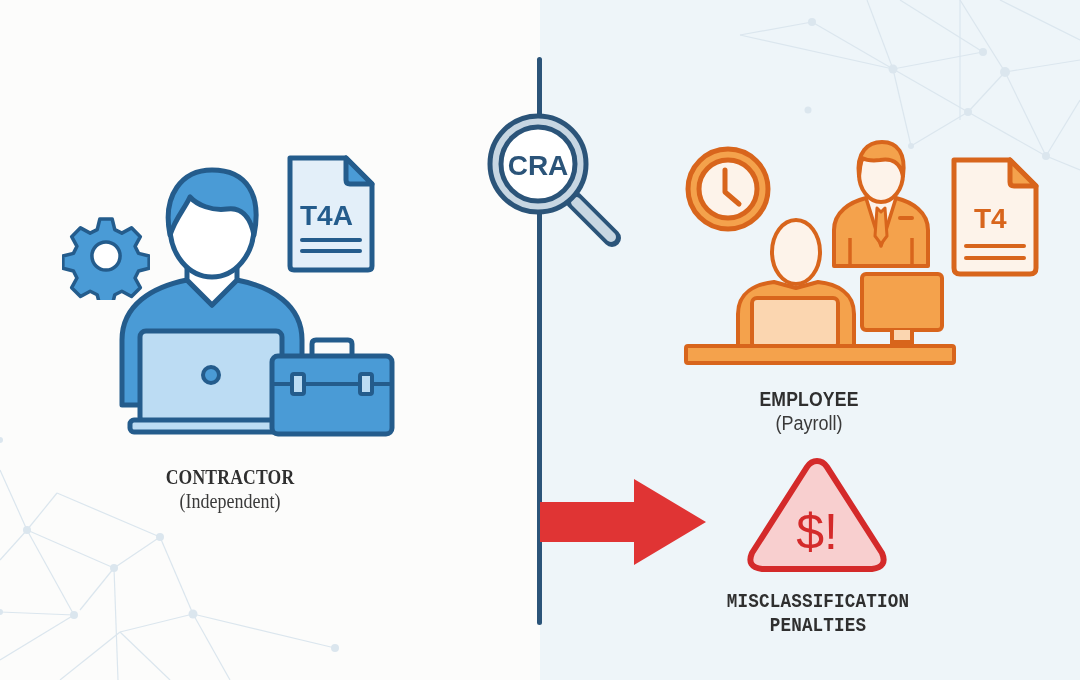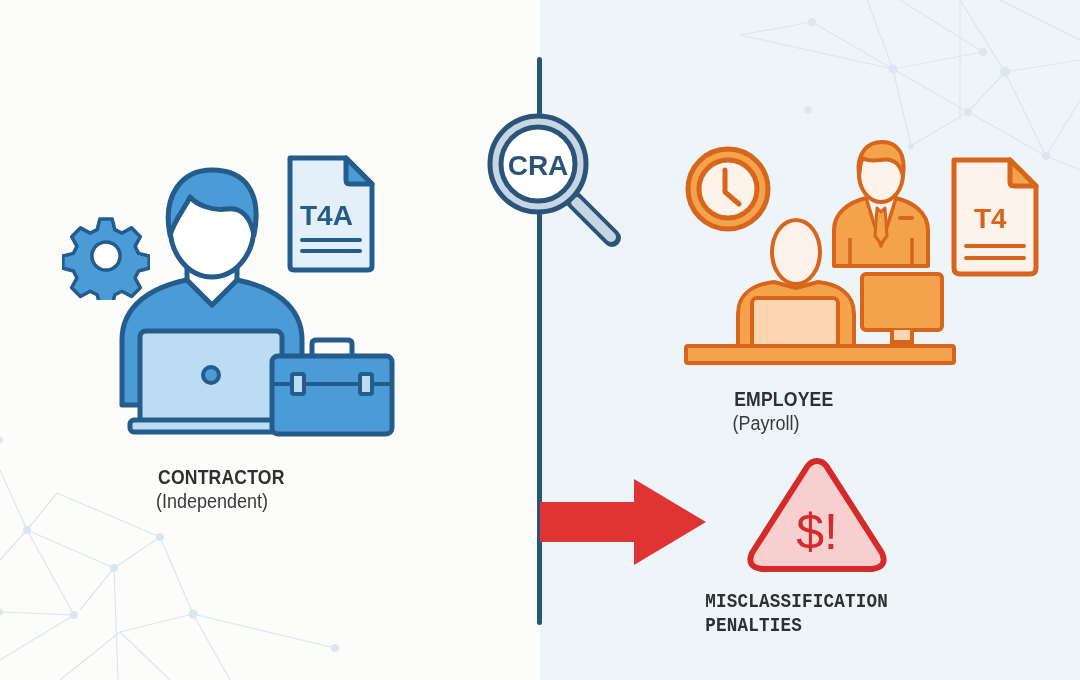--- a/index.html
+++ b/index.html
@@ -6,21 +6,21 @@
   body {
     width: 1080px; height: 680px; overflow: hidden; position: relative;
     background: #fcfcfc;
     font-family: "Liberation Sans", "DejaVu Sans", sans-serif;
   }
   .left-panel { position: absolute; left: 0; top: 0; width: 540px; height: 680px; background: #fcfcfb; }
   .right-panel { position: absolute; left: 540px; top: 0; width: 540px; height: 680px; background: #eef5f9; }
   .bg-net { position: absolute; left: 0; top: 0; width: 1080px; height: 680px; pointer-events: none; }
   .divider { position: absolute; left: 537px; top: 57px; width: 5px; height: 568px; background: #2b5479; border-radius: 3px; }
   .icon { position: absolute; }
-  .label { position: absolute; color: #2f2f2f; }
+  .label { position: absolute; text-align: center; color: #2f2f2f; }
   .label .title { font-weight: bold; font-size: 20px; letter-spacing: 0.2px; line-height: 24px; transform: scaleX(0.88); }
   .label .sub { font-size: 20px; line-height: 24px; color: #3a3a3a; transform: scaleX(0.9); }
   .doc-text { font-family: "Liberation Sans", sans-serif; font-weight: bold; }
 </style>
 </head>
 <body>
 
 <div class="left-panel"></div>
 <div class="right-panel"></div>
 
@@ -117,21 +117,21 @@
 </svg>
 
 <svg class="icon" style="left:268px;top:336px;" width="128" height="102" viewBox="0 0 128 102">
   <path d="M44 20 V8 Q44 4 48 4 H80 Q84 4 84 8 V20" fill="none" stroke="#245c8c" stroke-width="5"></path>
   <rect x="4" y="20" width="120" height="78" rx="6" fill="#4a9bd6" stroke="#245c8c" stroke-width="5"></rect>
   <line x1="4" y1="48" x2="124" y2="48" stroke="#245c8c" stroke-width="4"></line>
   <rect x="24" y="38" width="12" height="20" rx="2" fill="#bcdcf3" stroke="#245c8c" stroke-width="4"></rect>
   <rect x="92" y="38" width="12" height="20" rx="2" fill="#bcdcf3" stroke="#245c8c" stroke-width="4"></rect>
 </svg>
 
-<div class="label" style="left:146px;top:465px;width:200px;">
+<div class="label" style="left:130px;top:465px;width:200px;font-family:Liberation Serif, serif;">
   <div class="title">CONTRACTOR</div>
   <div class="sub">(Independent)</div>
 </div>
 
 <svg class="icon" style="left:484px;top:110px;" width="142" height="142" viewBox="0 0 142 142">
   <line x1="90" y1="90" x2="128" y2="128" stroke="#2b5479" stroke-width="18" stroke-linecap="round"></line>
   <line x1="92" y1="92" x2="127" y2="127" stroke="#c7d6e2" stroke-width="10" stroke-linecap="round"></line>
   <circle cx="54" cy="54" r="48" fill="#c7d6e2" stroke="#2b5479" stroke-width="5"></circle>
   <circle cx="54" cy="54" r="37" fill="#ffffff" stroke="#2b5479" stroke-width="5"></circle>
   <text x="54" y="65" text-anchor="middle" font-family="Liberation Sans, sans-serif" font-weight="bold" font-size="28" fill="#2b5479">CRA</text>

